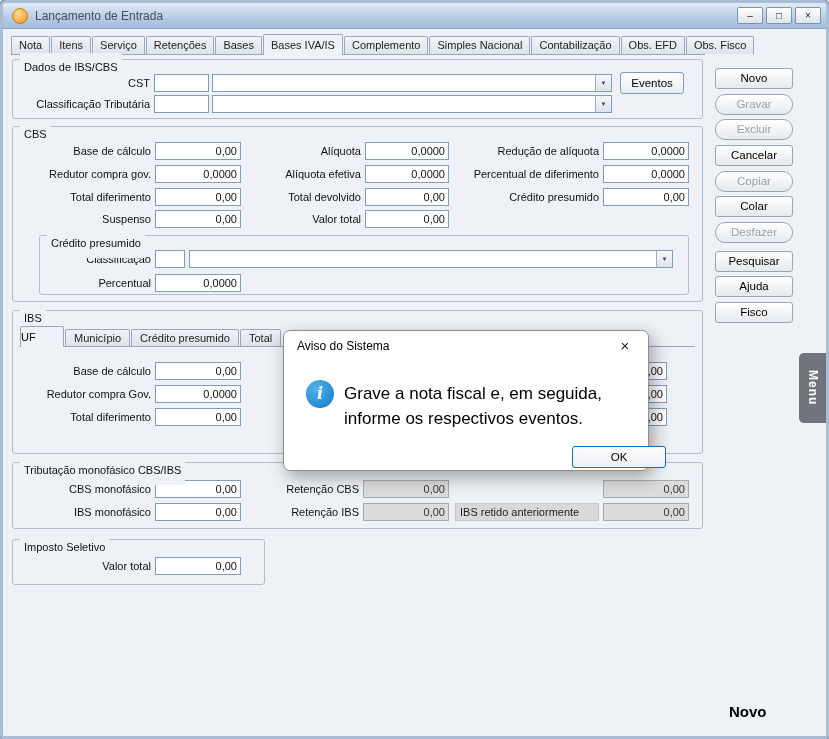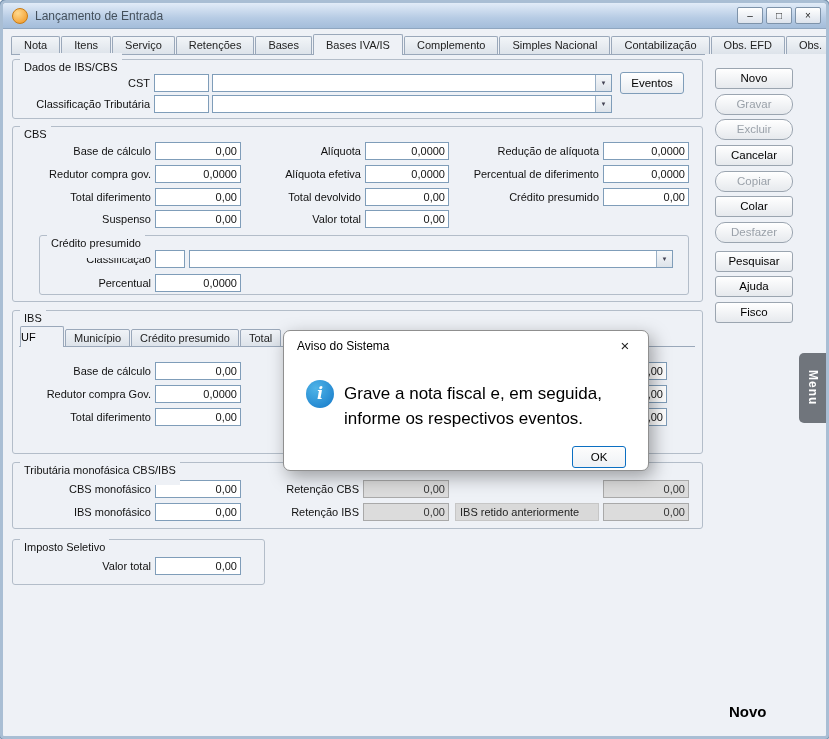--- a/index.html
+++ b/index.html
@@ -16,21 +16,21 @@
              background:radial-gradient(circle at 35% 30%, #ffd98e, #f0941f);
              border:1px solid #c97b12; }
   .wtitle { position:absolute; left:32px; top:0; line-height:26px; font-size:12px; color:#44505c; }
   .winbtns { position:absolute; right:5px; top:4px; display:flex; gap:3px; }
   .winbtn { width:26px; height:17px; background:linear-gradient(#ffffff,#dde3ec);
             border:1px solid #7e93aa; border-radius:2px; font-size:10px; line-height:15px;
             text-align:center; color:#222; cursor:pointer; }
   
   .tabstrip { position:absolute; left:8px; top:31px; width:694px; height:21px;
               display:flex; align-items:flex-end; border-bottom:1px solid #9aa8ba; }
-  .tab { height:18px; line-height:17px; padding:0 12px; font-size:11px; white-space:nowrap;
+  .tab { height:18px; line-height:17px; padding:0 7px; font-size:11px; white-space:nowrap;
          background:linear-gradient(#f2f5f8,#dde3ea); border:1px solid #9aa8ba; border-bottom:none;
          margin-right:1px; border-radius:2px 2px 0 0; color:#222; cursor:pointer; }
   .tab.active { height:21px; line-height:20px; background:#eef1f6; margin-bottom:-1px;
                 position:relative; z-index:2; }
   
   .grp { position:absolute; border:1px solid #b3bdc9; border-radius:3px; }
   .legend { position:absolute; background:#eef1f6; padding:8px 4px; font-size:11px;
             line-height:13px; color:#111; z-index:2; white-space:nowrap; }
   
   .lbl { position:absolute; font-size:11px; line-height:18px; color:#111;
@@ -75,21 +75,21 @@
             z-index:50; }
   .dlg-title { position:absolute; left:13px; top:8px; font-size:12px; color:#000; }
   .dlg-close { position:absolute; right:12px; top:5px; width:22px; height:20px; text-align:center;
                line-height:20px; font-size:15px; color:#222; cursor:pointer; }
   .dlg-icon { position:absolute; left:22px; top:49px; width:28px; height:28px; border-radius:50%;
               background:radial-gradient(circle at 35% 30%, #4fb4e8, #1478c8); color:#fff;
               font-family:"DejaVu Serif", serif; font-style:italic; font-weight:bold;
               font-size:16px; text-align:center; line-height:27px; }
   .dlg-msg { position:absolute; left:60px; top:51px; width:312px; font-size:17px;
              line-height:1.45; color:#000; }
-  .dlg-ok { position:absolute; left:288px; top:115px; width:54px; height:22px;
+  .dlg-ok { position:absolute; left:288px; top:115px; width:94px; height:22px;
             border:1px solid #0b6fc2; border-radius:3px; background:linear-gradient(#fdfdfd,#eef1f5);
             font-size:11.5px; text-align:center; line-height:20px; color:#000; cursor:pointer; }
 </style>
 </head>
 <body>
 
 <div class="window">
 
   <div class="titlebar">
     <span class="appicon"></span>
@@ -186,21 +186,21 @@
   <div class="lbl" style="left:20px;top:382px;width:128px">Redutor compra Gov.</div>
   <div class="inp" style="left:152px;top:382px;width:86px">0,0000</div>
   <div class="lbl" style="left:20px;top:405px;width:128px">Total diferimento</div>
   <div class="inp" style="left:152px;top:405px;width:86px">0,00</div>
 
   <div class="inp" style="left:578px;top:359px;width:86px">0,00</div>
   <div class="inp" style="left:578px;top:382px;width:86px">0,00</div>
   <div class="inp" style="left:578px;top:405px;width:86px">0,00</div>
 
   <div class="grp" style="left:9px;top:459px;width:691px;height:67px"></div>
-  <span class="legend" style="left:17px;top:453px">Tributária monofásica CBS/IBS</span>
+  <span class="legend" style="left:17px;top:453px">Tributação monofásico CBS/IBS</span>
 
   <div class="lbl" style="left:20px;top:477px;width:128px">CBS monofásico</div>
   <div class="inp" style="left:152px;top:477px;width:86px">0,00</div>
   <div class="lbl" style="left:252px;top:477px;width:104px">Retenção CBS</div>
   <div class="inp dis" style="left:360px;top:477px;width:86px">0,00</div>
   <div class="inp dis" style="left:600px;top:477px;width:86px">0,00</div>
 
   <div class="lbl" style="left:20px;top:500px;width:128px">IBS monofásico</div>
   <div class="inp" style="left:152px;top:500px;width:86px">0,00</div>
   <div class="lbl" style="left:252px;top:500px;width:104px">Retenção IBS</div>

